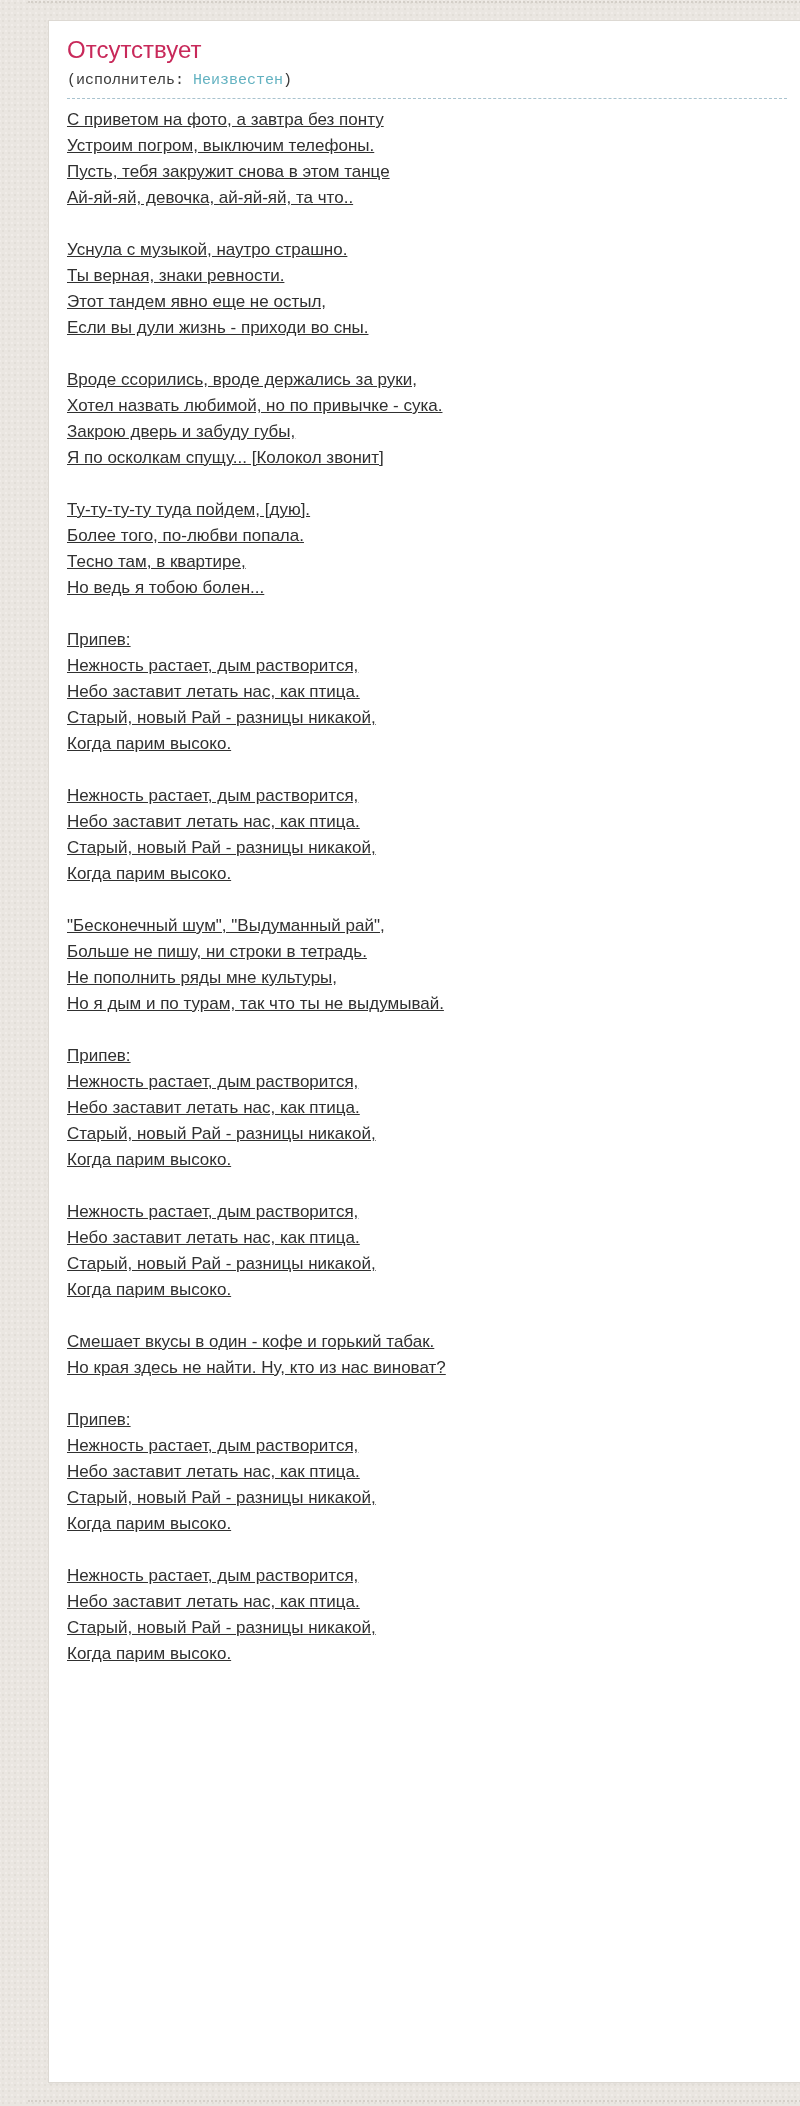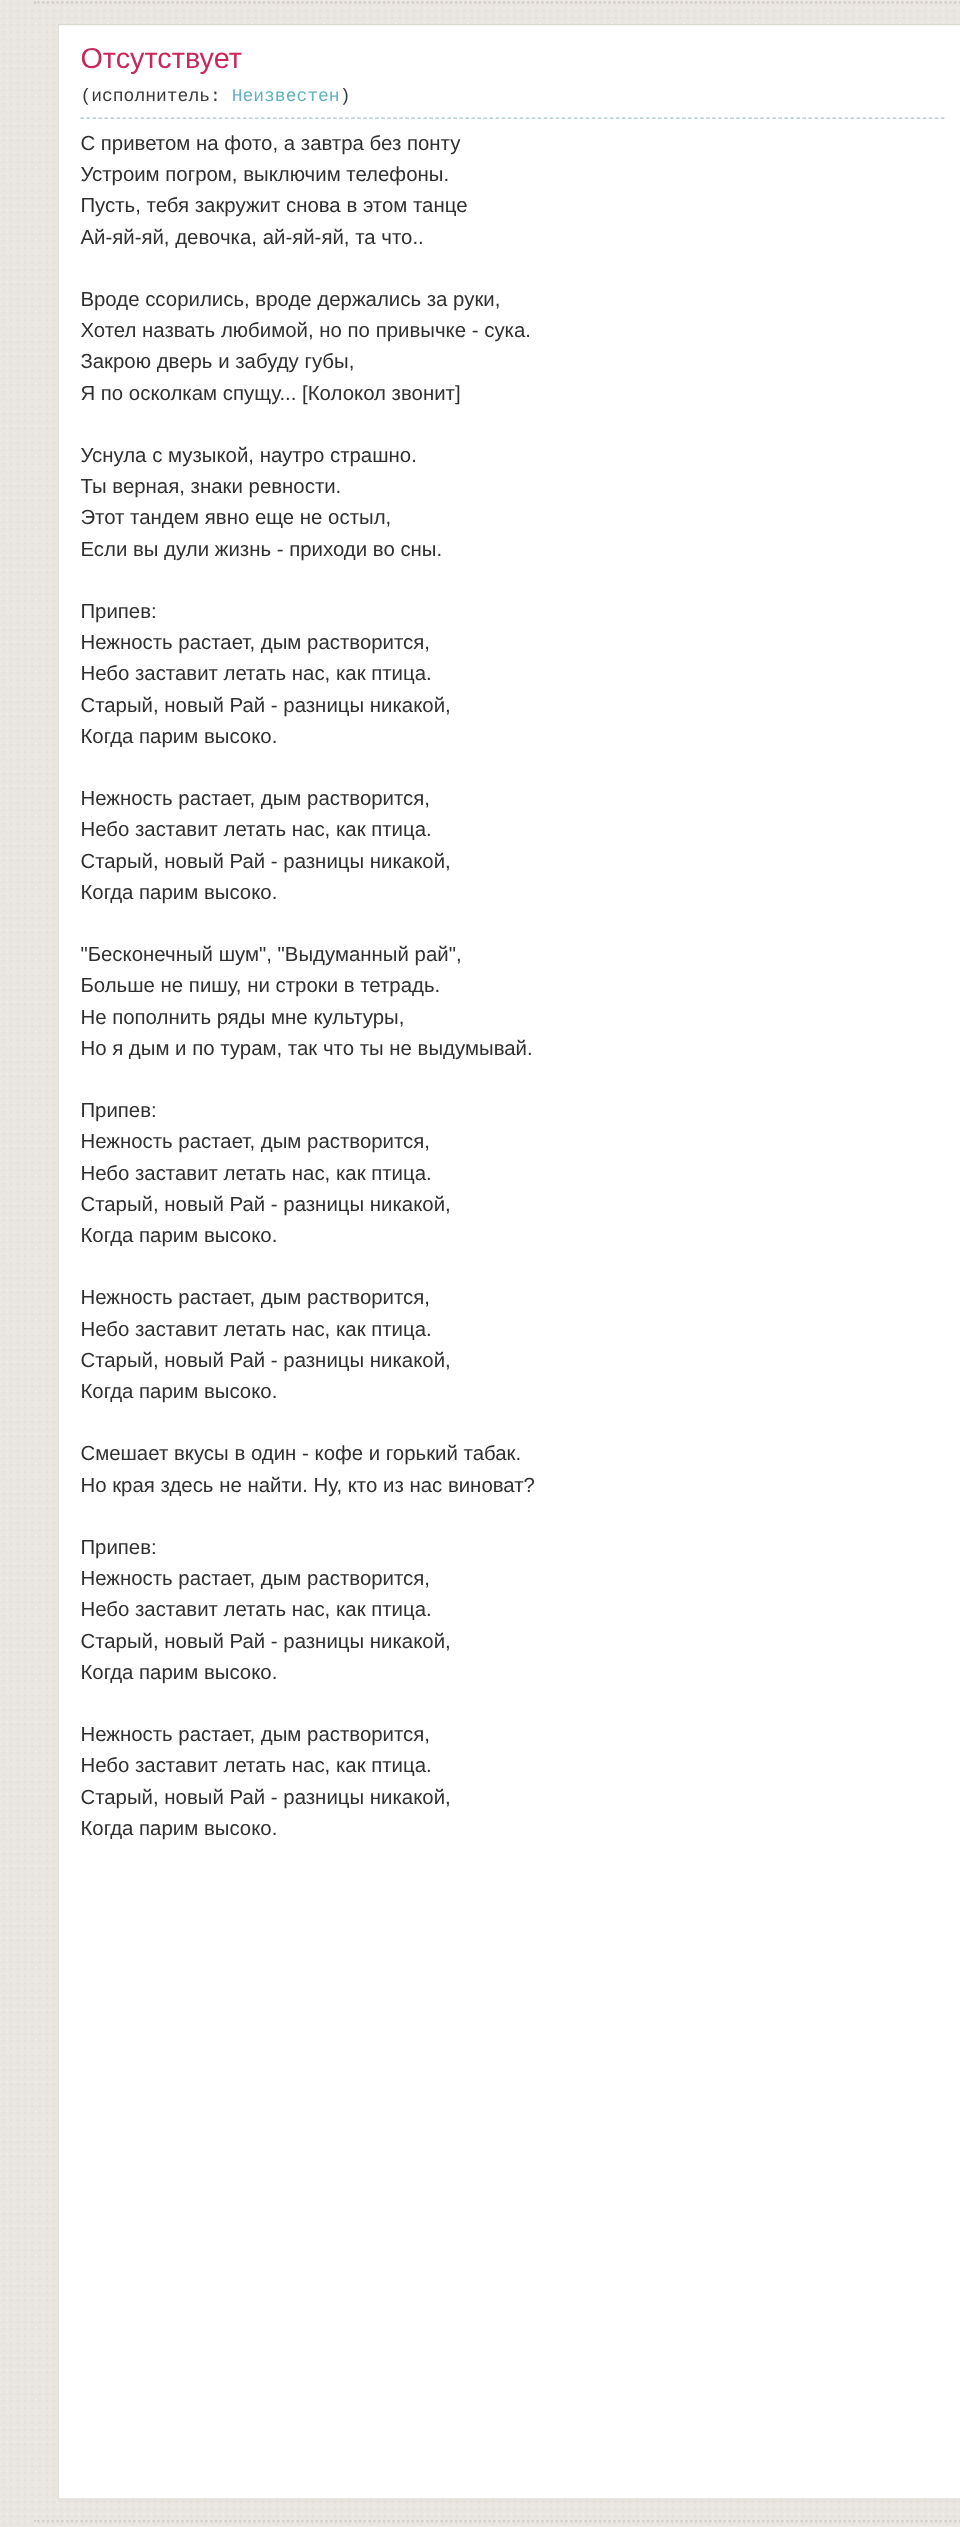--- a/index.html
+++ b/index.html
@@ -63,42 +63,44 @@
   .artist-link {
     color: #63b2c1;
     text-decoration: none;
     cursor: pointer;
   }
   .lyrics {
     margin-top: 8px;
     font-size: 17px;
     line-height: 26px;
     color: #303030;
+    text-decoration: underline;
   }
   .stanza {
     margin: 0 0 26px 0;
     padding: 0;
   }
 </style>
 </head>
 <body>
 
 <div class="page">
   <div class="page-dots top"></div>
 
   <div class="card">
     <div class="header">
       <h1 class="title">Отсутствует</h1>
       <div class="artist-line"><span>(исполнитель: </span><a class="artist-link">Неизвестен</a><span>)</span></div>
     </div>
 
     <div class="lyrics">
         <p class="stanza">С приветом на фото, а завтра без понту<br>Устроим погром, выключим телефоны.<br>Пусть, тебя закружит снова в этом танце<br>Ай-яй-яй, девочка, ай-яй-яй, та что..</p>
+        <p class="stanza">Уснула с музыкой, наутро страшно.<br>Ты верная, знаки ревности.<br>Этот тандем явно еще не остыл,<br>Если вы дули жизнь - приходи во сны.</p>
         <p class="stanza">Вроде ссорились, вроде держались за руки,<br>Хотел назвать любимой, но по привычке - сука.<br>Закрою дверь и забуду губы,<br>Я по осколкам спущу... [Колокол звонит]</p>
-        <p class="stanza">Уснула с музыкой, наутро страшно.<br>Ты верная, знаки ревности.<br>Этот тандем явно еще не остыл,<br>Если вы дули жизнь - приходи во сны.</p>
+        <p class="stanza">Ту-ту-ту-ту туда пойдем, [дую].<br>Более того, по-любви попала.<br>Тесно там, в квартире,<br>Но ведь я тобою болен...</p>
         <p class="stanza">Припев:<br>Нежность растает, дым растворится,<br>Небо заставит летать нас, как птица.<br>Старый, новый Рай - разницы никакой,<br>Когда парим высоко.</p>
         <p class="stanza">Нежность растает, дым растворится,<br>Небо заставит летать нас, как птица.<br>Старый, новый Рай - разницы никакой,<br>Когда парим высоко.</p>
         <p class="stanza">"Бесконечный шум", "Выдуманный рай",<br>Больше не пишу, ни строки в тетрадь.<br>Не пополнить ряды мне культуры,<br>Но я дым и по турам, так что ты не выдумывай.</p>
         <p class="stanza">Припев:<br>Нежность растает, дым растворится,<br>Небо заставит летать нас, как птица.<br>Старый, новый Рай - разницы никакой,<br>Когда парим высоко.</p>
         <p class="stanza">Нежность растает, дым растворится,<br>Небо заставит летать нас, как птица.<br>Старый, новый Рай - разницы никакой,<br>Когда парим высоко.</p>
         <p class="stanza">Смешает вкусы в один - кофе и горький табак.<br>Но края здесь не найти. Ну, кто из нас виноват?</p>
         <p class="stanza">Припев:<br>Нежность растает, дым растворится,<br>Небо заставит летать нас, как птица.<br>Старый, новый Рай - разницы никакой,<br>Когда парим высоко.</p>
         <p class="stanza">Нежность растает, дым растворится,<br>Небо заставит летать нас, как птица.<br>Старый, новый Рай - разницы никакой,<br>Когда парим высоко.</p>
       </div>
   </div>

